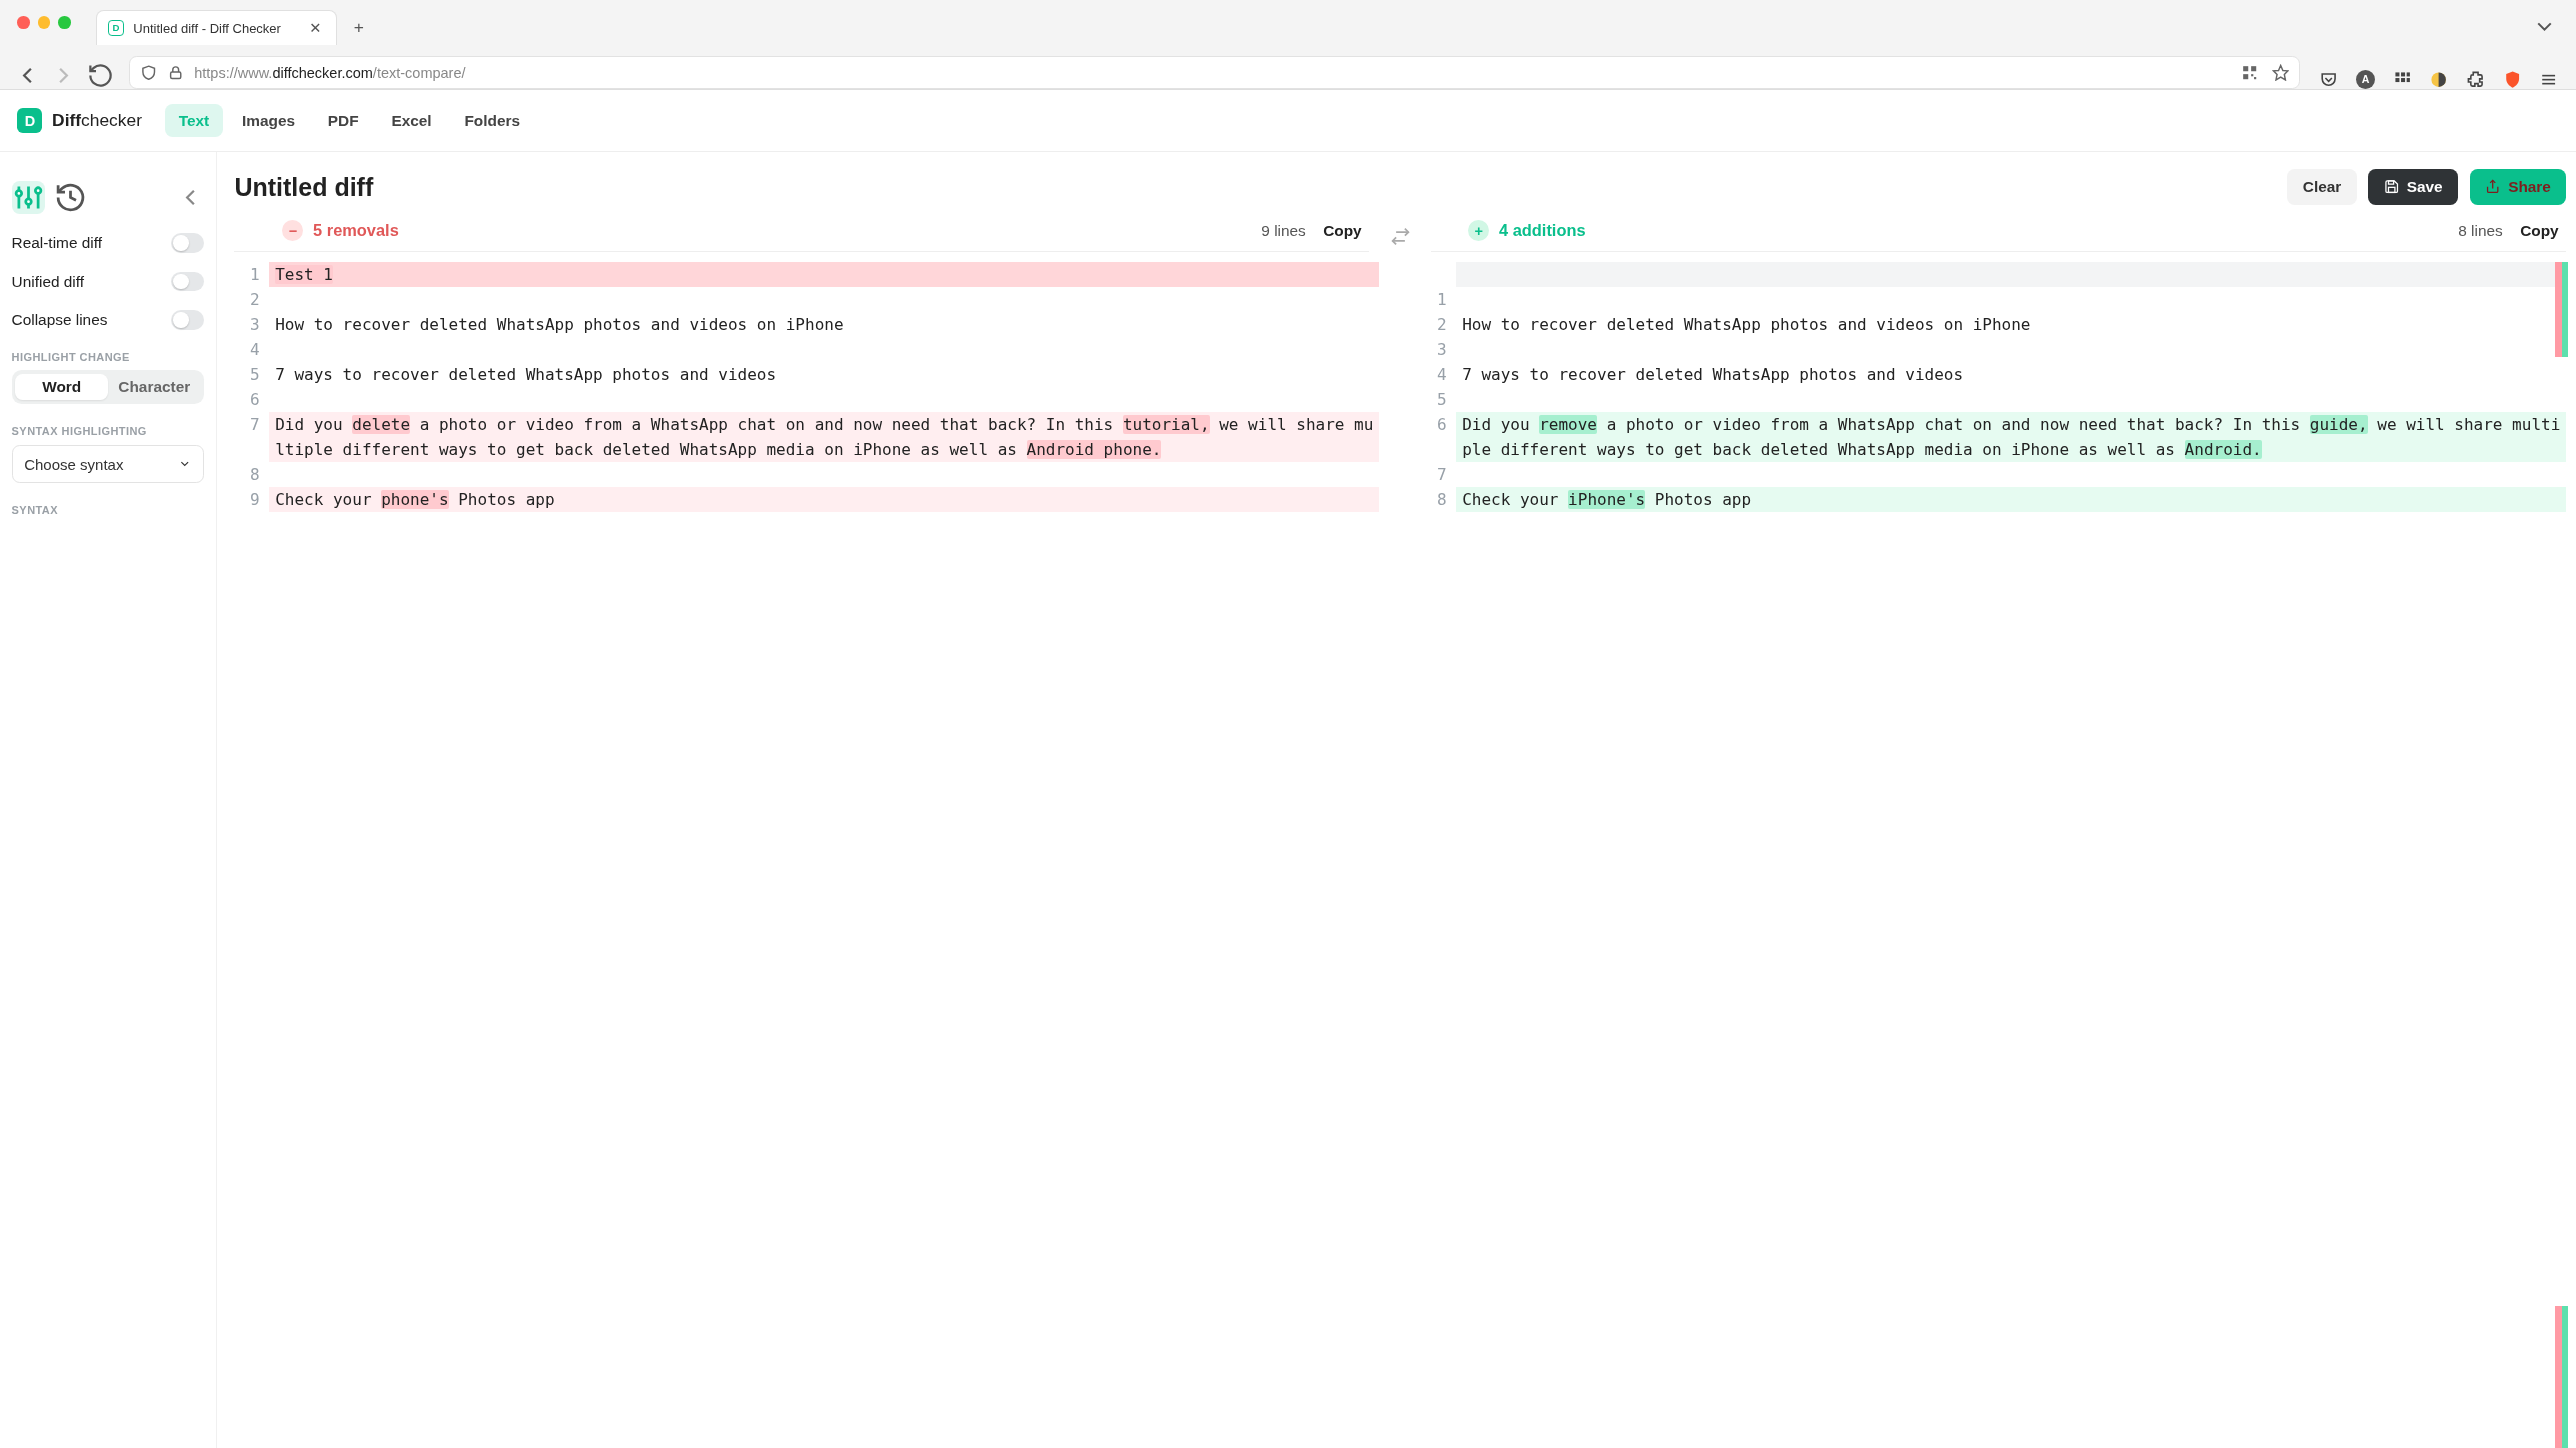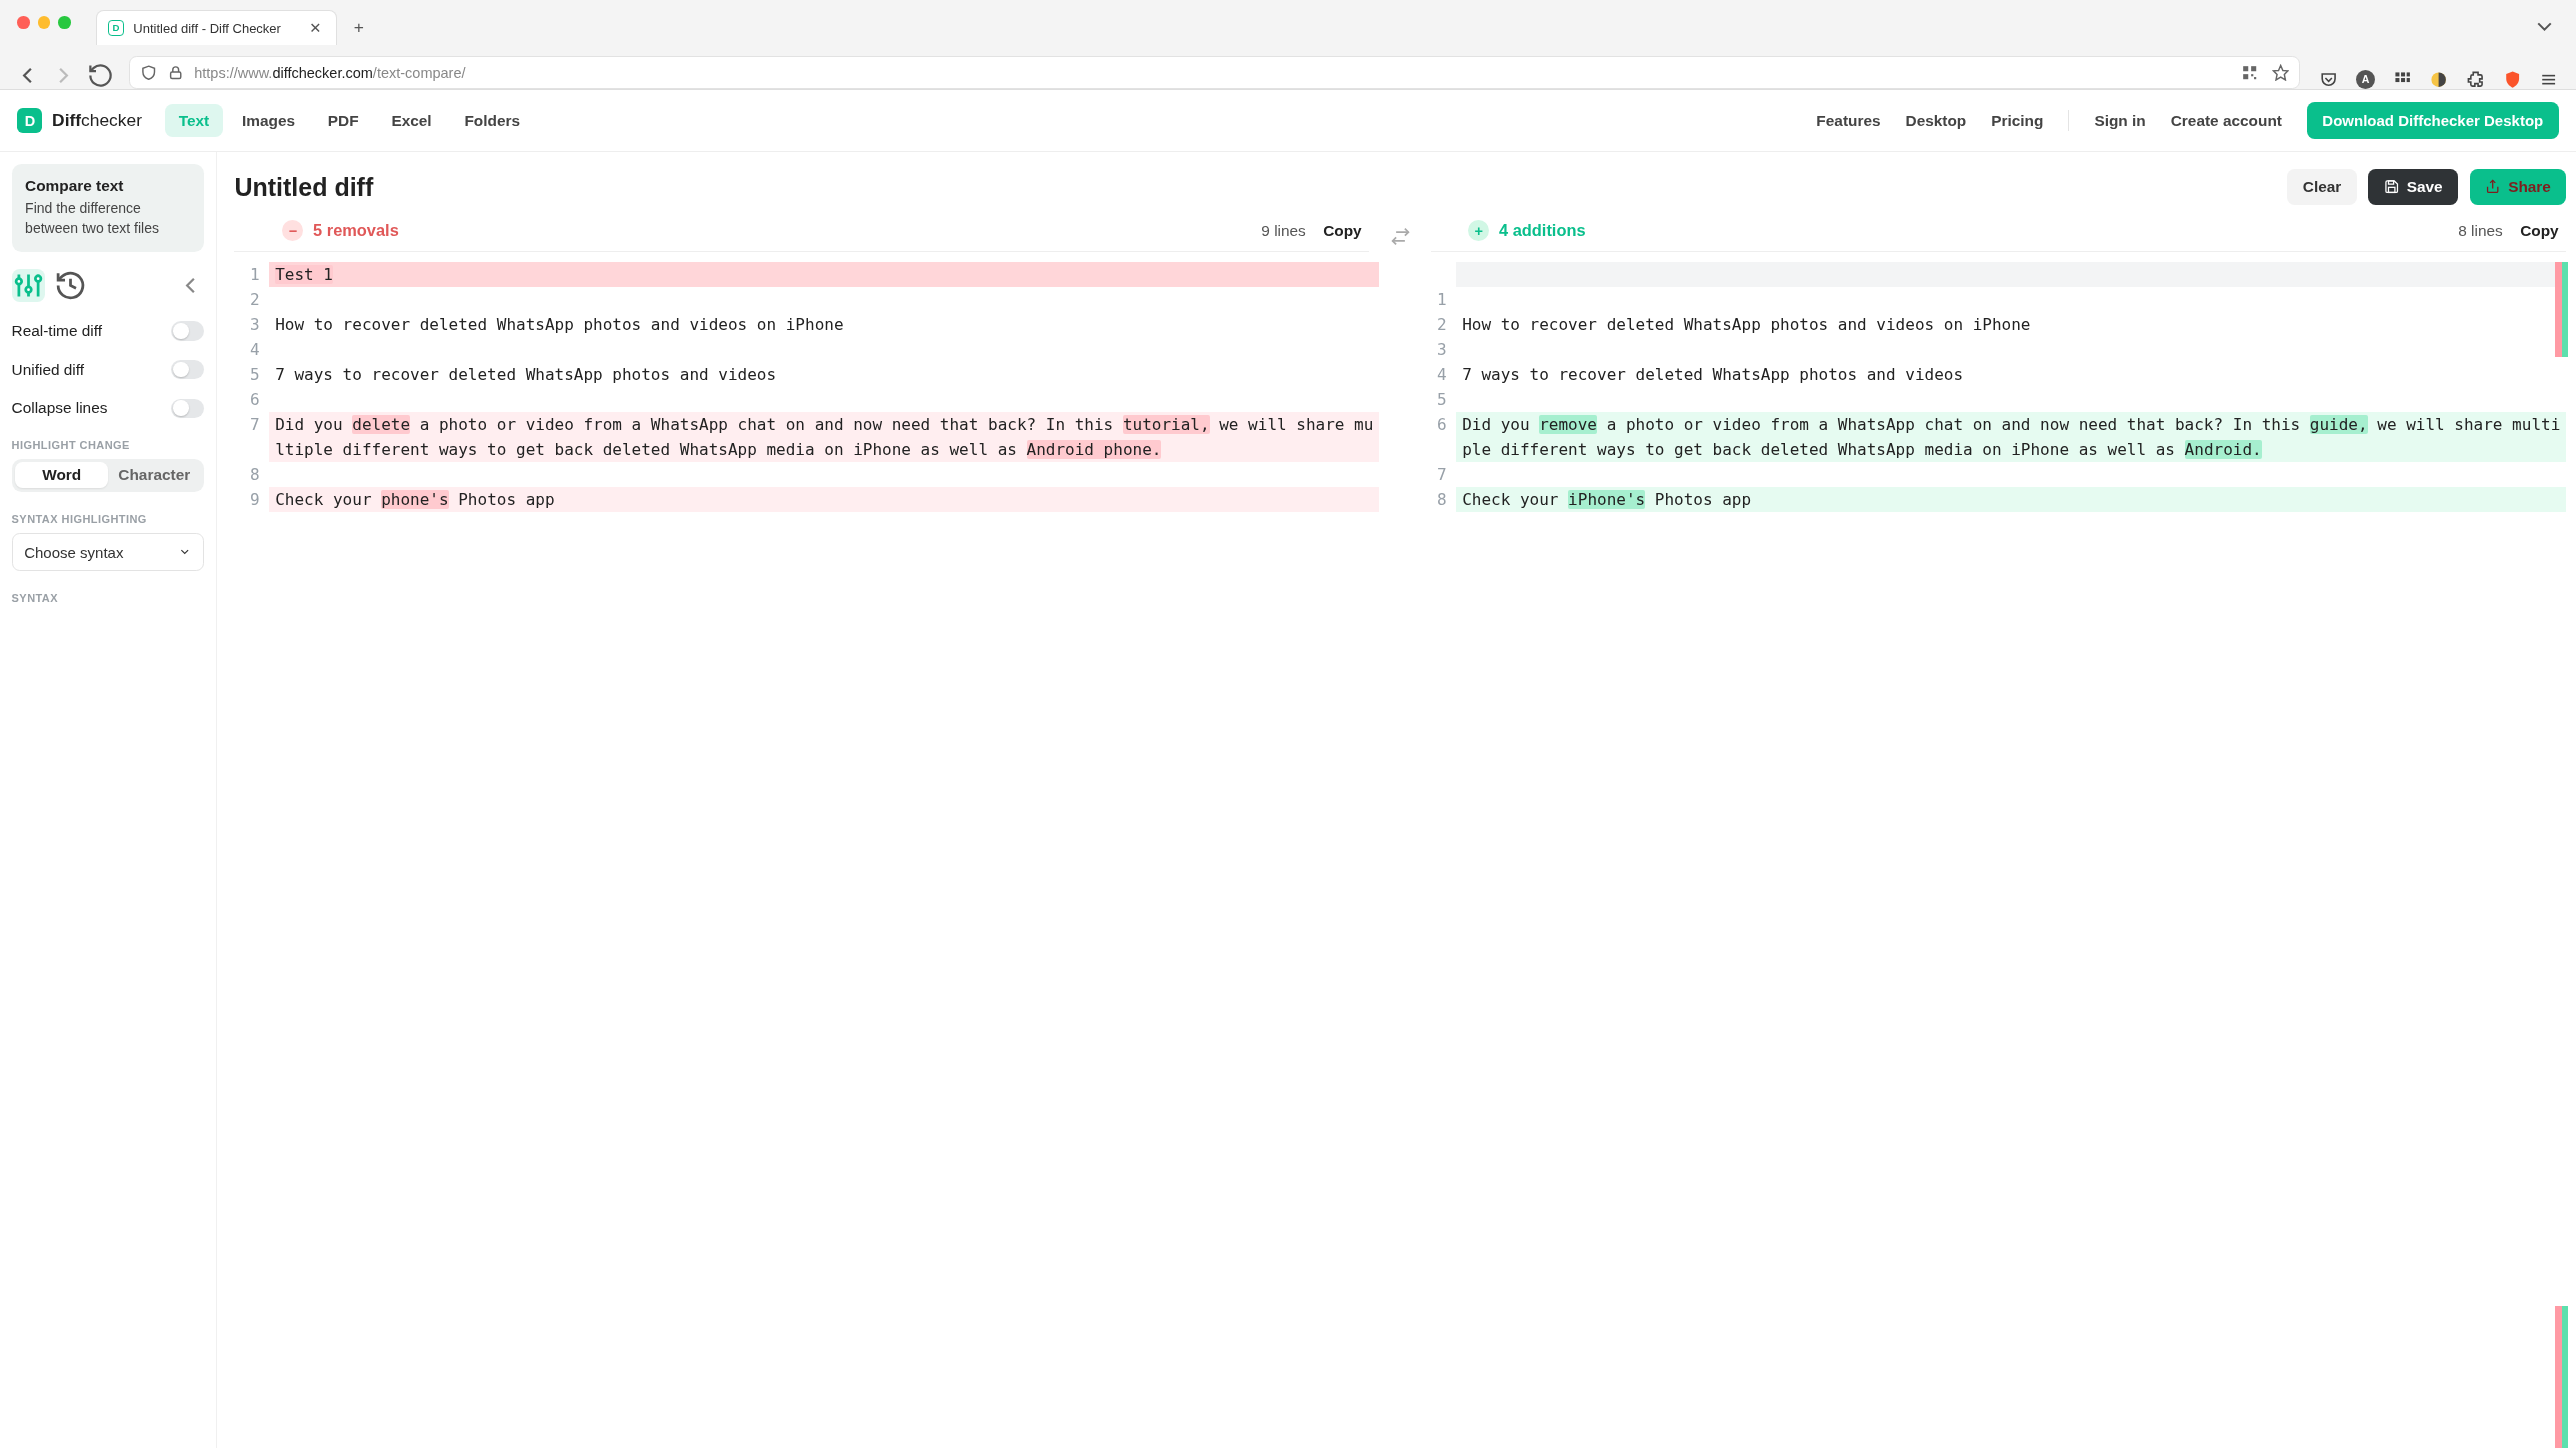--- a/index.html
+++ b/index.html
@@ -401,40 +401,25 @@
   </span>
 
   <div class="top-tabs" id="top-tabs">
       <span class="top-tab active">Text</span>
       <span class="top-tab">Images</span>
       <span class="top-tab">PDF</span>
       <span class="top-tab">Excel</span>
       <span class="top-tab">Folders</span>
     </div>
 
-  <div class="header-right">
-    <span id="hr-links" style="display:flex; gap:25px;">
-        <span class="hr-link">Features</span>
-        <span class="hr-link">Desktop</span>
-        <span class="hr-link">Pricing</span>
-      </span>
-    <span class="hr-divider"></span>
-    <span class="hr-link">Sign in</span>
-    <span class="hr-link">Create account</span>
-    <span class="hr-cta">Download Diffchecker Desktop</span>
-  </div>
 </div>
 
 <div class="app-body">
 
   <aside class="sidebar">
-    <div class="compare-card">
-      <div class="title">Compare text</div>
-      <div class="sub">Find the difference between two text files</div>
-    </div>
 
     <div class="sidebar-row1">
       <div class="sb-chip active">
         <svg viewBox="0 0 24 24" fill="none" stroke="currentColor" stroke-width="2">
             <line x1="5" y1="4" x2="5" y2="20"></line>
             <line x1="12" y1="4" x2="12" y2="20"></line>
             <line x1="19" y1="4" x2="19" y2="20"></line>
             <circle cx="5" cy="9" r="2" fill="#fff"></circle>
             <circle cx="12" cy="15" r="2" fill="#fff"></circle>
             <circle cx="19" cy="7" r="2" fill="#fff"></circle>

